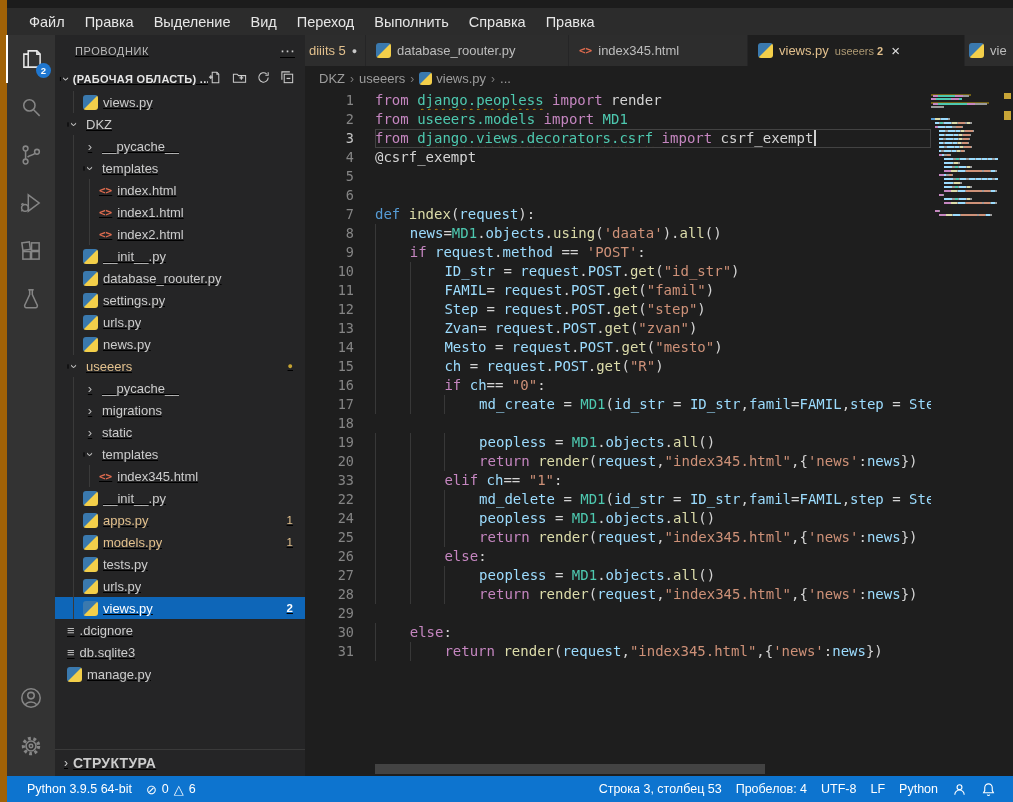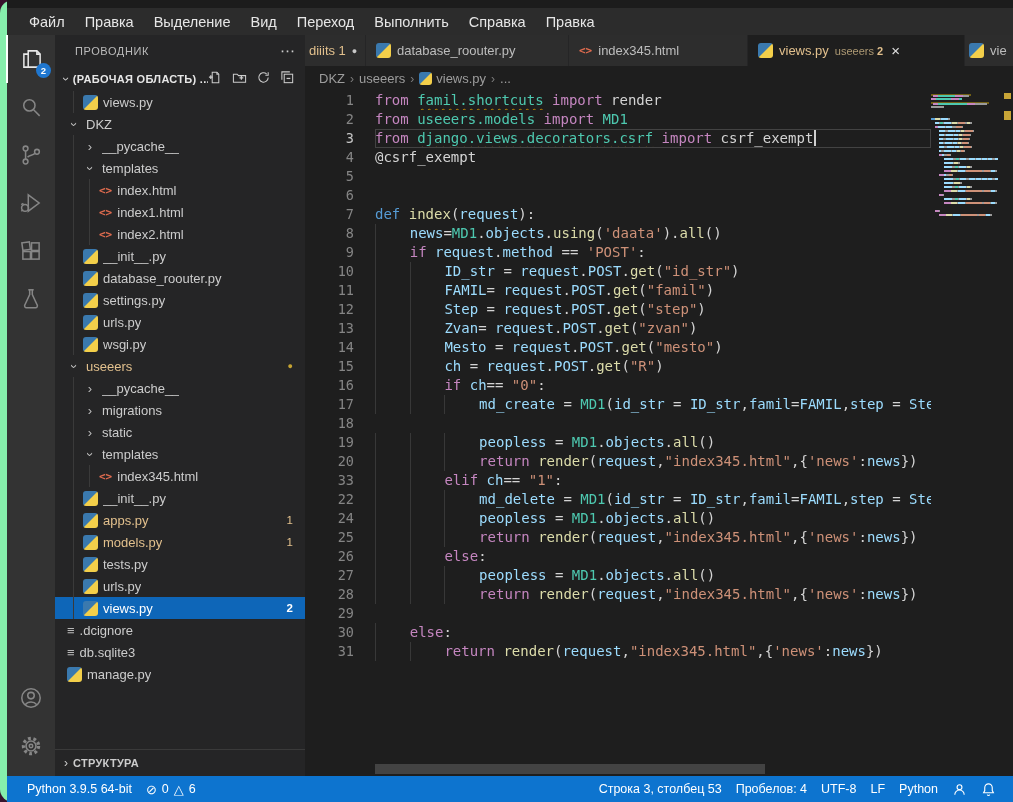--- a/index.html
+++ b/index.html
@@ -1,36 +1,36 @@
 <!DOCTYPE html>
 <html><head>
 <meta charset="utf-8">
 <style>
   html,body{margin:0;padding:0;width:1013px;height:802px;overflow:hidden;background:#38142d;
     font-family:"Liberation Sans",sans-serif;-webkit-font-smoothing:antialiased;}
-  .screen{position:relative;width:1013px;height:802px;background:#86efac;border-radius:13px;}
+  .screen{position:relative;width:1013px;height:802px;background:#a16207;}
   .top-strip{position:absolute;left:7px;top:0;width:1006px;height:8px;background:#1c1c1c;}
   .window{position:absolute;left:7px;top:8px;width:1006px;height:794px;background:#1e1e1e;
     display:flex;flex-direction:column;}
   
   .menubar{height:27px;background:#2c2c2c;display:flex;align-items:center;padding-left:12px;flex:none;}
   .menu-item{color:#e6e6e6;font-size:14.5px;padding:0 10px;cursor:default;}
   
   .main{flex:1;display:flex;min-height:0;}
   
   .activitybar{width:48px;background:#333333;flex:none;display:flex;flex-direction:column;align-items:center;}
   .ab-icon{width:48px;height:48px;display:flex;align-items:center;justify-content:center;position:relative;color:#868686;}
   .ab-icon svg{stroke:#868686;fill:none;stroke-width:1.4;}
   .ab-icon.active{border-left:2px solid #ffffff;}
   .ab-icon.active svg{stroke:#e7e7e7;}
   .ab-badge{position:absolute;right:5px;bottom:5px;min-width:15px;height:15px;border-radius:9px;
     background:#1f77d0;color:#fff;font-size:9.5px;font-weight:bold;display:flex;align-items:center;justify-content:center;}
   .ab-spacer{flex:1;}
   
-  .sidebar{width:250px;background:#252526;flex:none;display:flex;flex-direction:column;min-height:0;}
+  .sidebar{width:250px;background:#252526;flex:none;display:flex;flex-direction:column;min-height:0;text-decoration:underline;}
   .sb-title{height:32px;display:flex;align-items:center;padding:0 10px 0 20px;flex:none;}
   .sb-title-text{color:#bbbbbb;font-size:11px;letter-spacing:.6px;}
   .sb-title-more{margin-left:auto;color:#cccccc;font-size:15px;}
   .sb-section{height:24px;display:flex;align-items:center;padding:0 6px 0 4px;flex:none;}
   .sb-chev{color:#cccccc;font-size:12px;transform:rotate(90deg);display:inline-block;width:14px;text-align:center;}
   .sb-section-label{color:#e7e7e7;font-size:11px;font-weight:bold;letter-spacing:.3px;white-space:nowrap;overflow:hidden;}
   .sb-actions{margin-left:auto;display:flex;gap:9px;align-items:center;padding-right:4px;}
   .sb-actions svg{stroke:#cccccc;fill:none;stroke-width:1.1;}
   .tree{flex:none;}
   .trow{height:22px;display:flex;align-items:center;position:relative;font-size:13px;color:#cccccc;}
@@ -43,21 +43,21 @@
   .trow.selected .tlabel{color:#ffffff;}
   .tbadge{margin-left:auto;margin-right:12px;font-size:11.5px;color:#e2c08d;}
   .trow.selected .tbadge{color:#ffffff;font-weight:bold;}
   .tdot{margin-left:auto;margin-right:12px;color:#c5a332;font-size:9px;}
   .ic-py{width:15px;height:15px;border-radius:3px;flex:none;
     background:linear-gradient(135deg,#3a79ae 0 49%,#f3cf4a 51% 100%);}
   .ic-html{color:#e06c4f;font-size:11px;font-weight:bold;font-family:"DejaVu Sans Mono",monospace;flex:none;}
   .ic-list{color:#b9b9b9;font-size:13px;flex:none;line-height:1;}
   .sb-bottom{margin-top:auto;height:26px;border-top:1px solid #3a3a3a;display:flex;align-items:center;padding-left:4px;flex:none;}
   .sb-bottom .sb-chev2{color:#cccccc;font-size:12px;width:14px;text-align:center;}
-  .sb-bottom-label{color:#cccccc;font-size:11px;font-weight:bold;letter-spacing:.3px;}
+  .sb-bottom-label{color:#cccccc;font-size:14px;font-weight:bold;letter-spacing:.3px;}
   
   .editorcol{flex:1;display:flex;flex-direction:column;min-width:0;background:#1e1e1e;}
   .tabbar{height:31px;background:#252526;display:flex;flex:none;align-items:stretch;}
   .tab{display:flex;align-items:center;gap:6px;padding:0 10px;background:#2d2d2d;border-right:1px solid #252526;
     font-size:13px;color:#bdbdbd;white-space:nowrap;overflow:hidden;flex:none;}
   .tab.active{background:#1e1e1e;}
   .tab.clip{padding:0 4px;}
   .tab .tab-label.mod{color:#e2c08d;}
   .tab .tab-desc{font-size:11px;color:#ae9a74;}
   .tab .tab-desc b{color:#e2c08d;}
@@ -262,21 +262,21 @@
               <span class="tlabel">settings.py</span>
             </div>
             <div class="trow" style="padding-left: 28px;">
               <span class="guide" style="left: 18px;"></span>
               <span class="ic-py"></span>
               <span class="tlabel">urls.py</span>
             </div>
             <div class="trow" style="padding-left: 28px;">
               <span class="guide" style="left: 18px;"></span>
               <span class="ic-py"></span>
-              <span class="tlabel">wsgi.py</span>
+              <span class="tlabel">news.py</span>
             </div>
             <div class="trow modified" style="padding-left: 12px;">
               <span class="chev open">›</span>
               <span class="tlabel">useeers</span>
               <span class="tdot">●</span>
             </div>
             <div class="trow" style="padding-left: 28px;">
               <span class="guide" style="left: 18px;"></span>
               <span class="chev">›</span>
               <span class="tlabel">__pycache__</span>
@@ -351,21 +351,21 @@
         <div class="sb-bottom">
           <span class="sb-chev2">›</span>
           <span class="sb-bottom-label">СТРУКТУРА</span>
         </div>
       </div>
 
       <div class="editorcol">
         <div class="tabbar">
           <span id="tabs-host" style="display:flex;">
               <span class="tab clip" style="width: 52px;">
-                <span class="tab-label mod">diiits 1</span>
+                <span class="tab-label mod">diiits 5</span>
                 <span class="dirty">●</span>
               </span>
               <span class="tab" style="width: 182px;">
                 <span class="ic-py"></span>
                 <span class="tab-label">database_roouter.py</span>
               </span>
               <span class="tab" style="width: 158px;">
                 <span class="ic-html">&lt;&gt;</span>
                 <span class="tab-label">index345.html</span>
               </span>
@@ -397,21 +397,21 @@
             </span>
             <span class="bc-sep">›</span>
             <span class="bc-item">
               <span>...</span>
             </span>
           </div>
         <div class="editor">
           <div class="code" id="code-host">
               <div class="code-row">
                 <span class="gutter">1</span>
-                <span class="lcontent"><span class="tk-k">from </span><span class="tk-u">famil.shortcuts</span><span class="tk-k"> import </span><span class="tk-p">render</span></span>
+                <span class="lcontent"><span class="tk-k">from </span><span class="tk-u">django.peopless</span><span class="tk-k"> import </span><span class="tk-p">render</span></span>
               </div>
               <div class="code-row">
                 <span class="gutter">2</span>
                 <span class="lcontent"><span class="tk-k">from </span><span class="tk-t">useeers.models</span><span class="tk-k"> import </span><span class="tk-t">MD1</span></span>
               </div>
               <div class="code-row current">
                 <span class="gutter">3</span>
                 <span class="lcontent"><span class="tk-k">from </span><span class="tk-u">django.views.decorators.csrf</span><span class="tk-k"> import </span><span class="tk-p">csrf_exempt</span><span class="caret"></span></span>
               </div>
               <div class="code-row">

